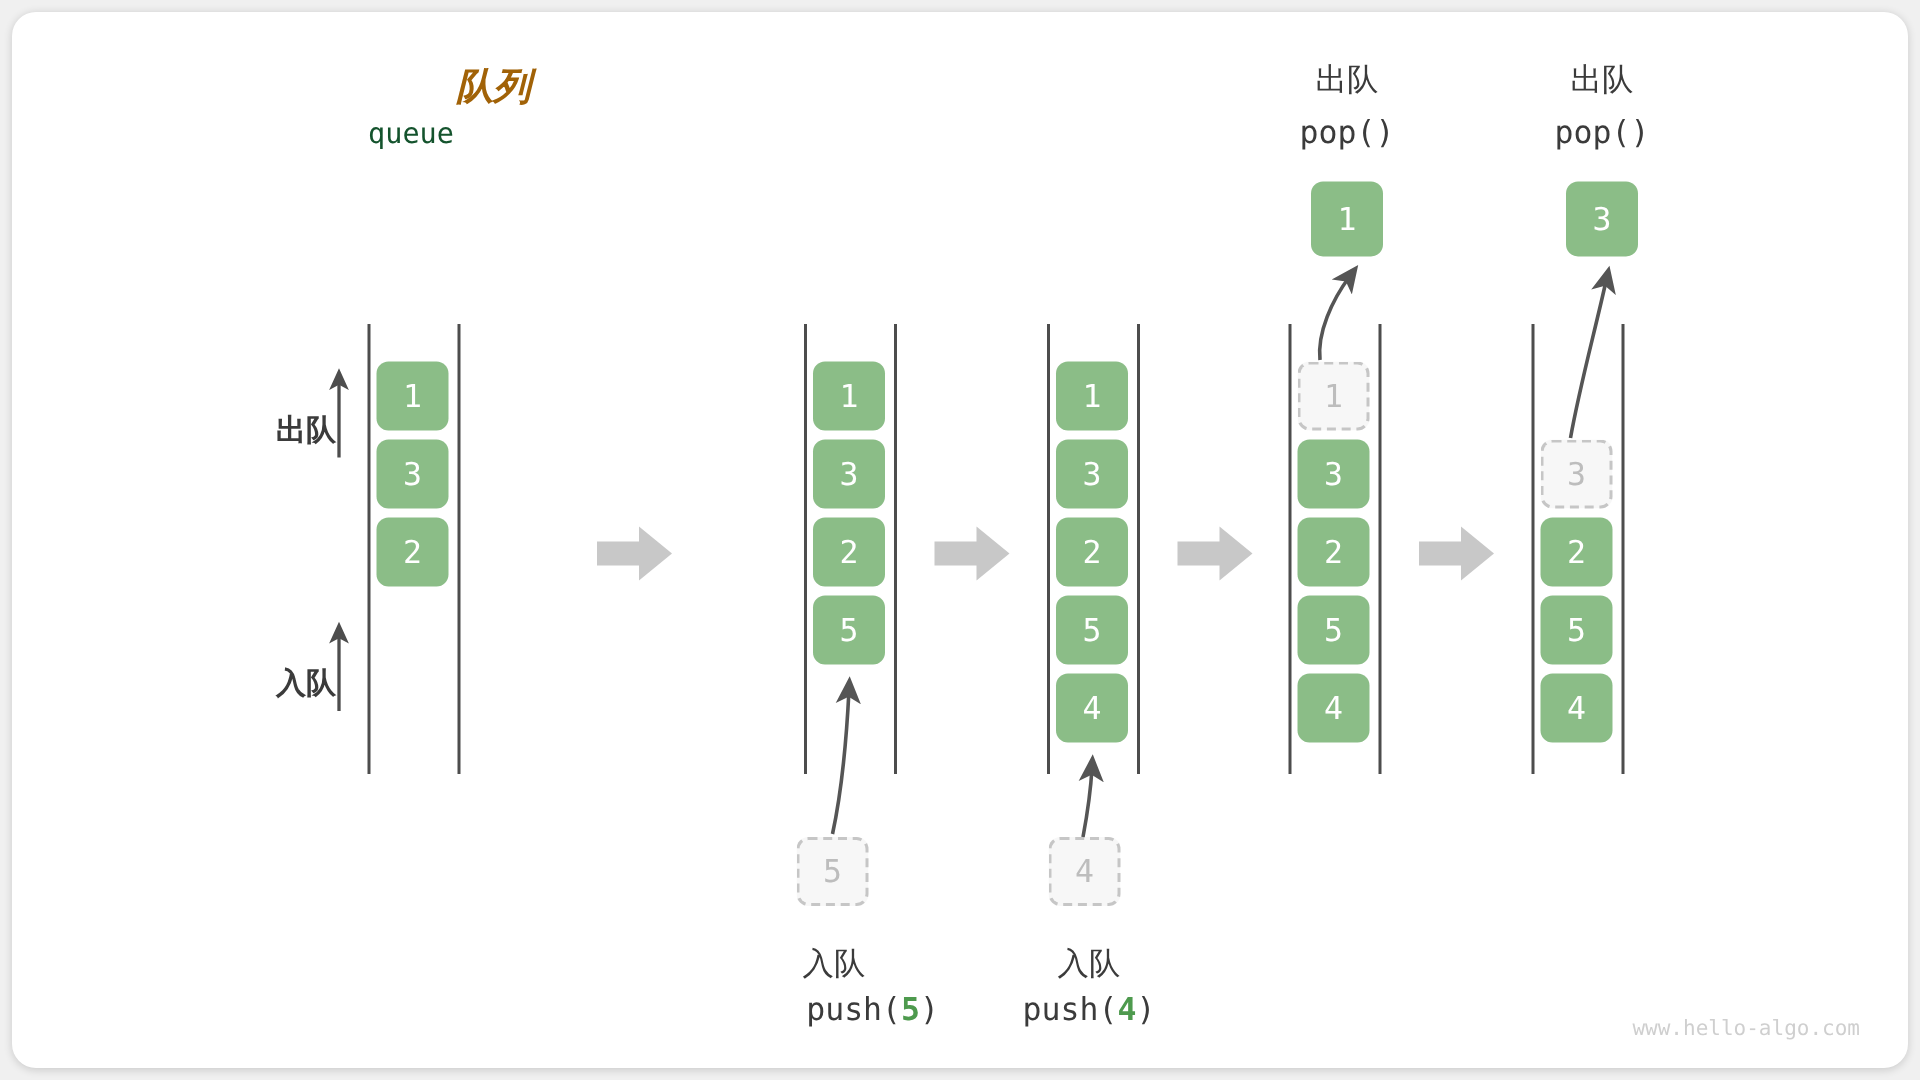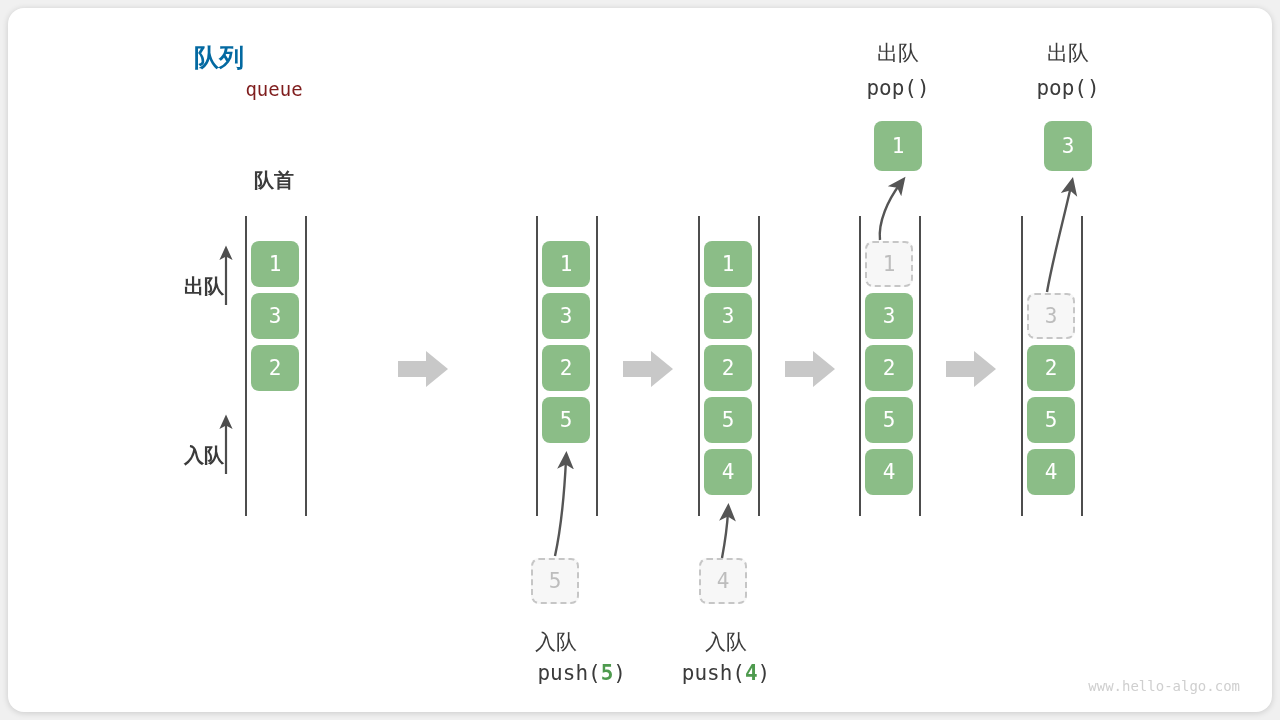--- a/index.html
+++ b/index.html
@@ -31,28 +31,29 @@
     overflow: hidden;
   }
 
   .abs { position: absolute; }
 
   
   .title-cn {
     font-family: "Liberation Sans", sans-serif;
     font-weight: bold;
     font-size: 25px;
-    color: #0369a1;
-    white-space: nowrap;
-    text-align: left;
+    color: #a16207;
+    white-space: nowrap;
+    text-align: right;
+    font-style: italic;
   }
   .title-en {
     font-family: "DejaVu Sans Mono", monospace;
     font-size: 19px;
-    color: #7f1d1d;
+    color: #14532d;
     white-space: nowrap;
     text-align: center;
   }
   .label-bold {
     font-family: "Liberation Sans", sans-serif;
     font-weight: bold;
     font-size: 20px;
     color: #3b3b3b;
     white-space: nowrap;
     text-align: center;
@@ -116,21 +117,20 @@
 </style>
 </head>
 <body>
 
 <div id="stage">
   <div id="card">
 
     <div class="abs title-cn" style="left:186px; top:33px; width:160px;">队列</div>
     <div class="abs title-en" style="left:186px; top:70px; width:160px;">queue</div>
 
-    <div class="abs label-bold" style="left:186px; top:159px; width:160px;">队首</div>
 
     <div class="abs label-bold" style="left:138px; top:265px; width:78px; text-align:right;">出队</div>
     <div class="abs label-bold" style="left:138px; top:434px; width:78px; text-align:right;">入队</div>
 
     <div class="abs" style="left:205px; top:237px;">
       <svg width="26" height="62" viewBox="0 0 26 62">
         <defs>
           <marker id="thinHead" markerWidth="7" markerHeight="7" refX="3.2" refY="3.4" orient="auto">
             <path d="M0,0.4 L6.6,3.4 L0,6.4 L1.6,3.4 Z" fill="#4d4d4d"></path>
           </marker>

